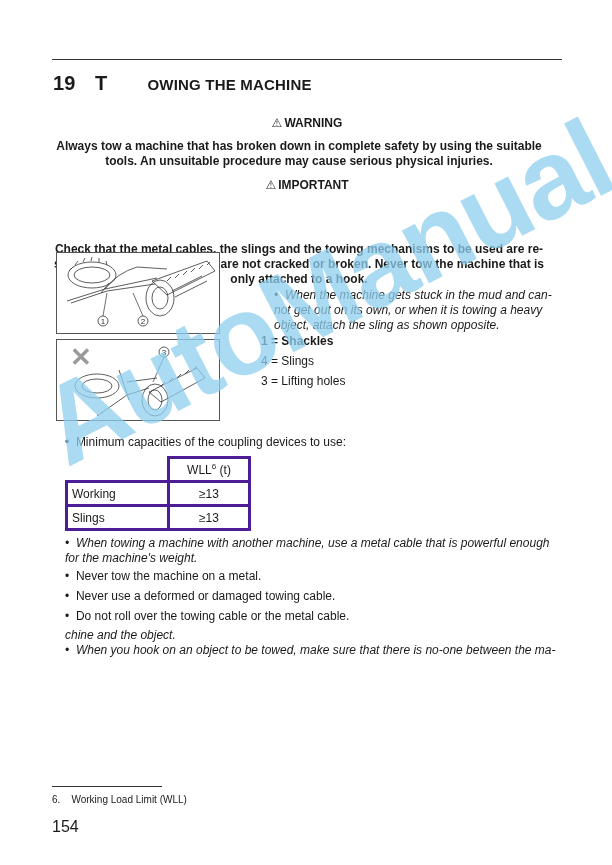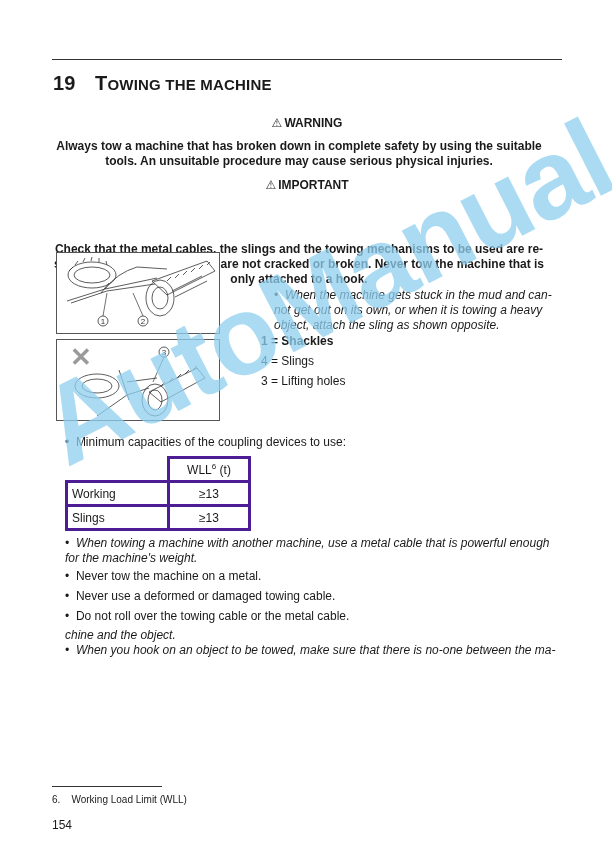--- a/index.html
+++ b/index.html
@@ -2,38 +2,38 @@
 <html><head>
 <meta charset="utf-8">
 <style>
   html, body { margin: 0; padding: 0; background: #ffffff; }
   body { width: 612px; height: 865px; position: relative; overflow: hidden;
          font-family: "Liberation Sans", sans-serif; color: #1a1a1a; }
   .top-rule { position: absolute; left: 52px; top: 59px; width: 510px; height: 0; border-top: 1px solid #333; }
   .chapter-title { position: absolute; left: 53px; top: 72px; font-size: 20px; font-weight: bold; letter-spacing: 0.2px; }
   .chapter-title .num { display: inline-block; width: 42px; }
   .chapter-title .big { font-size: 20px; }
-  .chapter-title .small { font-size: 15px; }
+  .chapter-title .small { font-size: 15px; margin-left: 40px; }
   .notice-head { position: absolute; left: 52px; width: 510px; text-align: center; font-weight: bold; font-size: 12px; }
   .notice-body { position: absolute; left: 44px; width: 510px; text-align: center; font-weight: bold; font-size: 12px; line-height: 15px; }
   .tri { display: inline-block; margin-right: 2px; font-weight: normal; font-size: 12px; }
   .figure { position: absolute; left: 56px; width: 162px; height: 80px; border: 1px solid #555; background: #fff; }
   .fig1 { top: 252px; }
   .fig2 { top: 339px; }
   .body-text { position: absolute; font-size: 12px; line-height: 15px; font-style: italic; }
   .list-item { position: absolute; font-size: 12px; }
   .table { position: absolute; left: 65px; top: 456px; border-collapse: collapse; font-size: 12px; }
   .table td { border: 3px solid #4c1d95; height: 21px; padding: 0 4px; }
   .table td.label { width: 91px; }
   .table td.val { width: 70px; text-align: center; }
   .table td.empty { border: none; }
   sup { font-size: 8px; }
   .fn-rule { position: absolute; left: 52px; top: 786px; width: 110px; border-top: 1px solid #333; }
   .footnote { position: absolute; left: 52px; top: 794px; font-size: 10px; }
-  .page-num { position: absolute; left: 52px; top: 818px; font-size: 12px; }
+  .page-num { position: absolute; left: 52px; top: 818px; font-size: 16px; }
   .watermark { position: absolute; left: 20px; top: 376px; font-size: 112px; font-weight: bold; color: #8fd0ef; opacity: 0.75;
                transform: rotate(-27deg); transform-origin: 0 0; white-space: nowrap; pointer-events: none; letter-spacing: -2px; }
 </style>
 </head>
 <body>
 
 <div class="top-rule"></div>
 
 <div class="chapter-title">
   <span class="num">19</span><span class="big">T</span><span class="small">OWING THE MACHINE</span>

